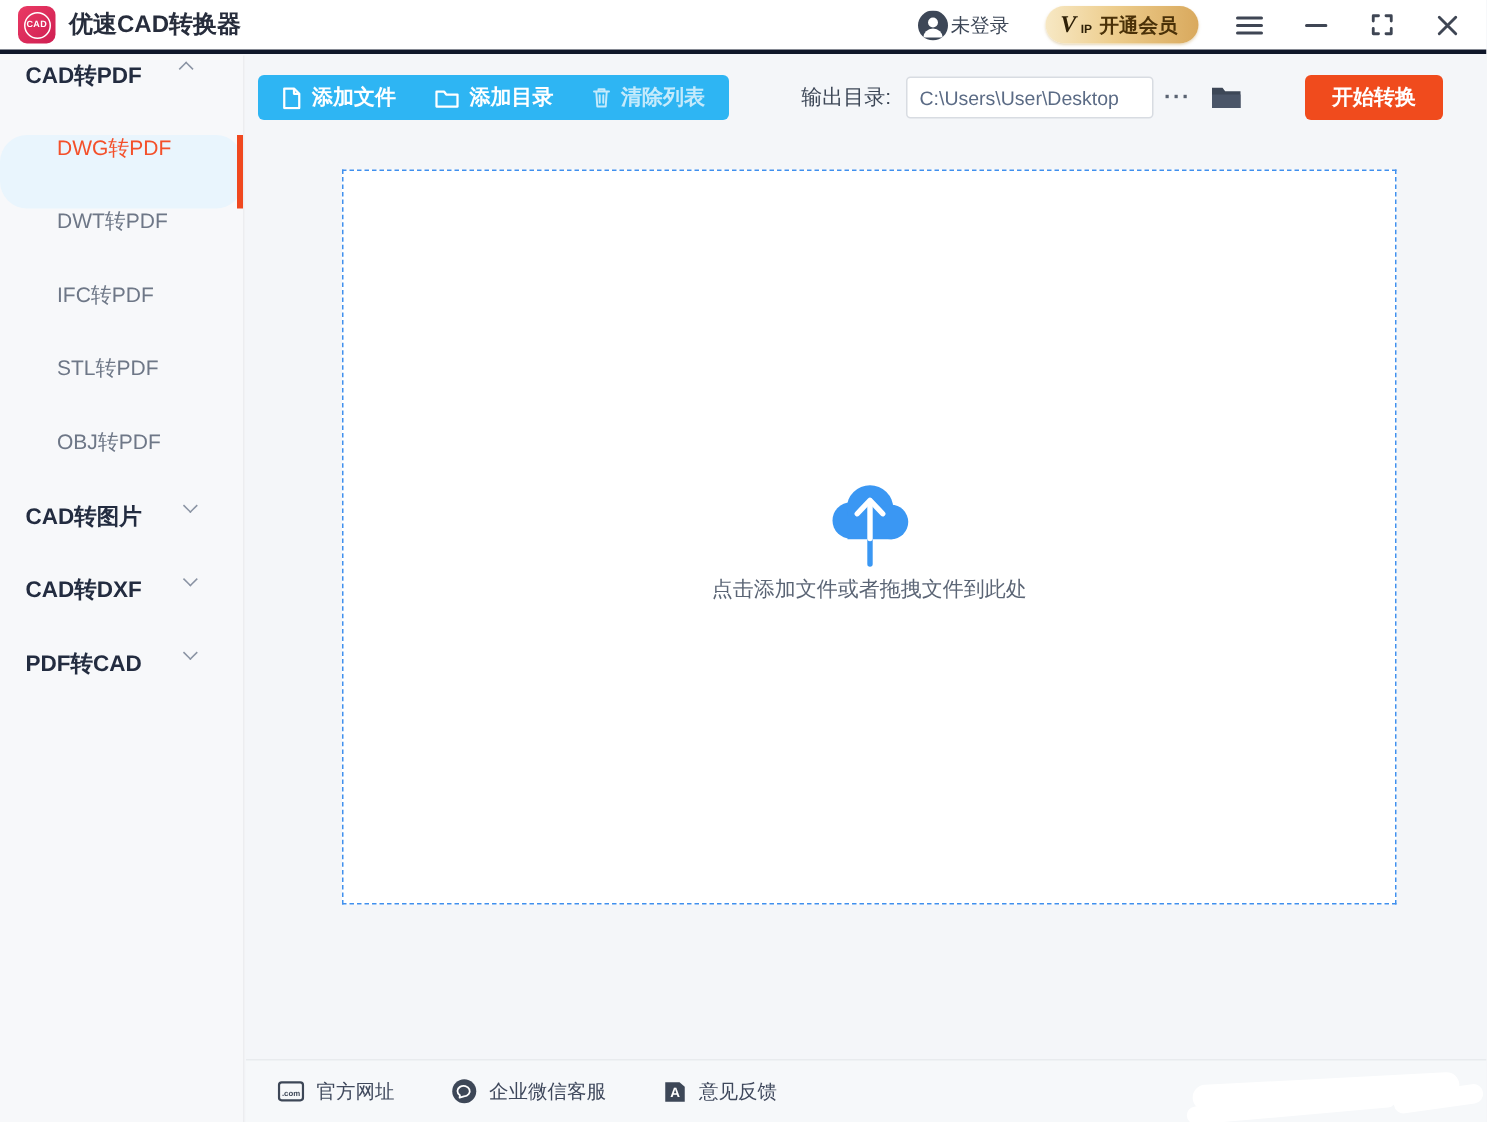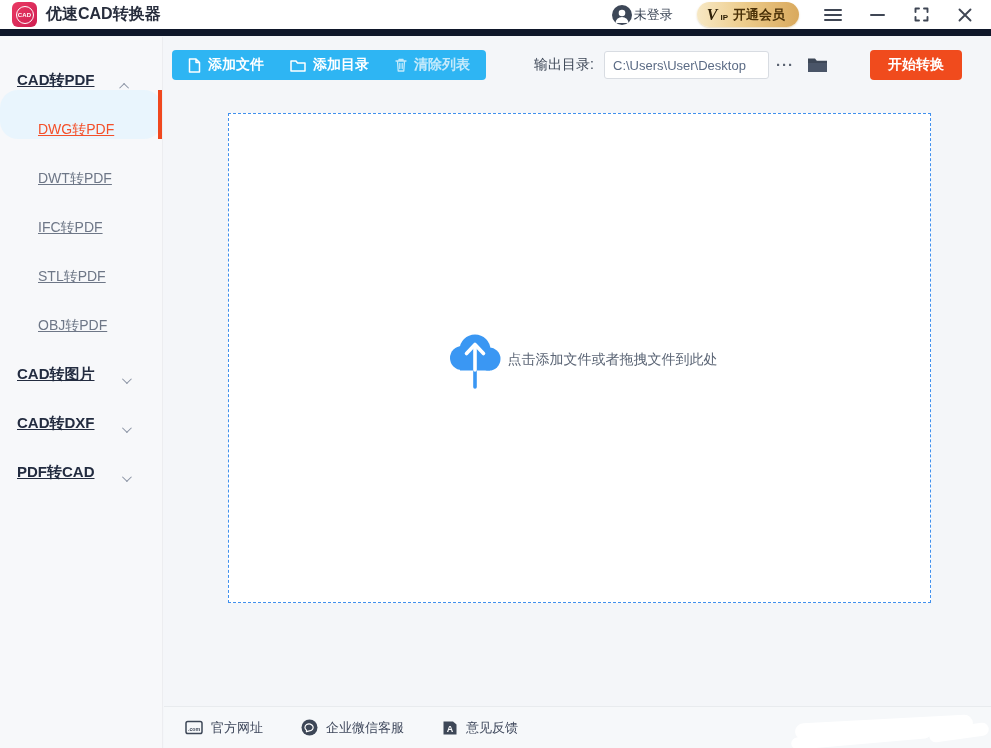--- a/index.html
+++ b/index.html
@@ -8,21 +8,21 @@
     position:relative; overflow:hidden;
     background:#f4f6f9;
     font-family:"Liberation Sans","DejaVu Sans",sans-serif;
     color:#2b3345;
     -webkit-font-smoothing:antialiased;
   }
 
   
   .titlebar {
     position:absolute; top:0; left:0; right:0; height:36px;
-    background:#ffffff; border-bottom:7px solid #0f172a;
+    background:#ffffff; border-bottom:3px solid #0f172a;
     display:flex; align-items:center; padding:0 16px 0 12px; z-index:10;
   }
   .logo {
     width:25px; height:25px; border-radius:6px;
     background:linear-gradient(135deg,#ea3a64,#cf1f52);
     display:flex; align-items:center; justify-content:center; position:relative;
   }
   .logo .badge {
     width:18px; height:18px; border:1.3px solid #fff; border-radius:50%;
     display:flex; align-items:center; justify-content:center;
@@ -41,21 +41,21 @@
   .vip-v { font-size:16px; font-weight:bold; font-style:italic; color:#2e2007; font-family:"Liberation Serif","DejaVu Serif",serif; line-height:1; }
   .vip-ip { font-size:8px; font-weight:bold; color:#2e2007; margin-left:-2px; margin-top:5px; }
   .vip-text { font-size:13px; font-weight:bold; color:#4a3108; }
   .winbtn { margin-left:24px; width:20px; height:20px; display:flex; align-items:center; justify-content:center; cursor:pointer; }
 
   
   .sidebar {
     position:absolute; top:37px; left:0; bottom:0; width:163px;
     background:#f7f8fa; border-right:1px solid #ecedf0; padding-top:4px; z-index:5;
   }
-  .side-row { height:49px; display:flex; align-items:flex-end; cursor:pointer; position:relative;text-decoration:underline; }
+  .side-row { height:49px; display:flex; align-items:flex-start; cursor:pointer; position:relative; }
   .side-header { padding-left:17px; font-size:15px; font-weight:bold; color:#232c40; }
   .side-item  { padding-left:38px; font-size:14px; color:#6e7787;border-radius:18px; }
   .side-item.selected { background:#e9f5fd; color:#f4502a; }
   .side-item.selected::after {
     content:""; position:absolute; right:0; top:0; bottom:0; width:4px; background:#f0481f;
   }
   .chev {
     width:7px; height:7px; border-right:1.6px solid #8a93a3; border-bottom:1.6px solid #8a93a3;
     margin-left:auto; margin-right:33px;
   }
@@ -84,21 +84,21 @@
   .folder-btn { margin-left:13px; cursor:pointer; display:flex; }
   .start-btn {
     margin-left:42px; height:30px; padding:0 18px; border:none; border-radius:4px;
     background:#f04b1d; color:#fff; font-size:14px; font-weight:bold; cursor:pointer;
     font-family:"Liberation Sans","DejaVu Sans",sans-serif;
   }
 
   .dropzone {
     position:absolute; left:64px; top:76px; width:703px; height:490px;
     background:#fff; border:1px dashed #4090ee;
-    display:flex; flex-direction:row; align-items:center; justify-content:center;
+    display:flex; flex-direction:column; align-items:center; justify-content:center;
     cursor:pointer;
   }
   .drop-hint { margin-top:4px; font-size:14px; color:#5b6575; }
 
   
   .footer {
     position:absolute; left:164px; right:0; bottom:0; height:42px;
     background:#f6f8fa; border-top:1px solid #e8ebee;
     display:flex; align-items:center; padding-left:21px; gap:38px;
   }

